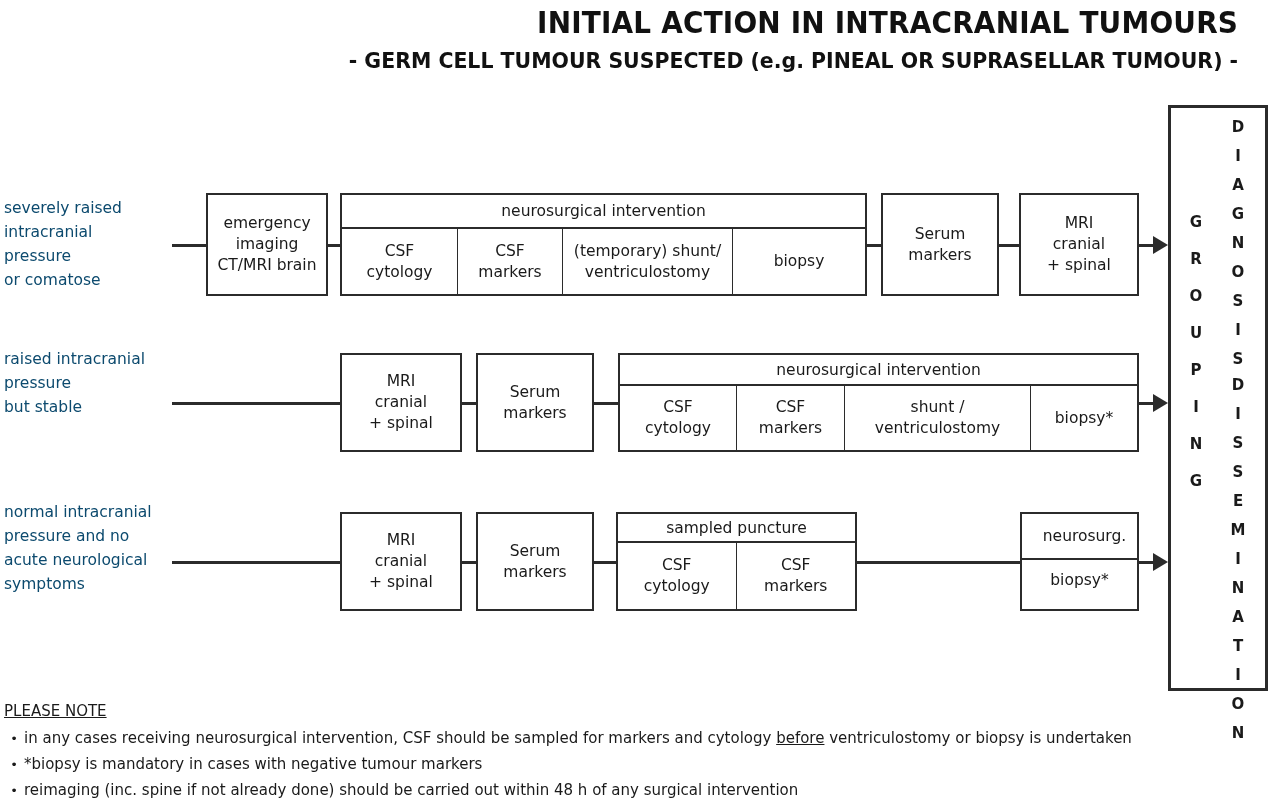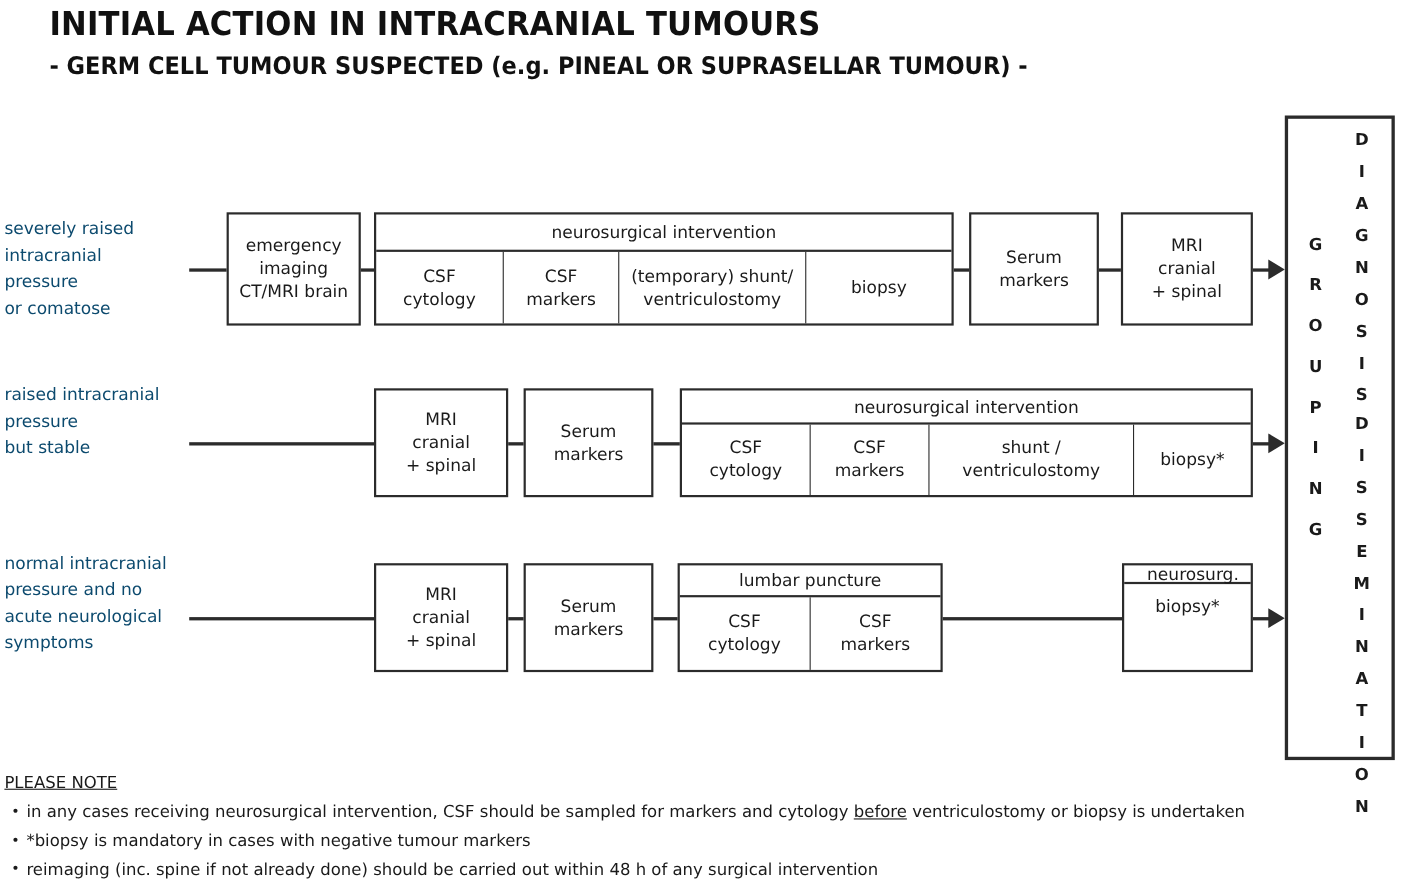--- a/index.html
+++ b/index.html
@@ -17,21 +17,21 @@
   }
   .canvas {
     position: absolute;
     inset: 0;
   }
 
   
   #header {
     position: absolute;
     left: 0; right: 0; top: 4px;
-    text-align: left;
+    text-align: right;
   }
   #title {
     font-size: 30px;
     font-weight: bold;
     letter-spacing: 0.2px;
     line-height: 38px;
     color: #111;
     transform: scaleX(0.93);
   }
   #subtitle {
@@ -265,33 +265,33 @@
 + spinal</div>
 
   <div class="conn" style="left:462px; top:561px; width:16px;"></div>
 
   <div class="box" style="left:476px; top:512px; width:118px; height:99px;">Serum
 markers</div>
 
   <div class="conn" style="left:594px; top:561px; width:26px;"></div>
 
   <div class="group" style="left:616px; top:512px; width:241px; height:99px;">
-    <div class="group-header" style="height:29px;">lumbar puncture</div>
+    <div class="group-header" style="height:29px;">sampled puncture</div>
     <div class="group-cells">
       <div class="cell" style="flex:1 1 50%;">CSF
 cytology</div>
       <div class="cell" style="flex:1 1 50%;">CSF
 markers</div>
     </div>
   </div>
 
   <div class="conn" style="left:857px; top:561px; width:165px;"></div>
 
   <div class="group" style="left:1020px; top:512px; width:119px; height:99px;">
-    <div class="group-header" style="height:17px;padding-left:10px;">neurosurg.</div>
+    <div class="group-header" style="height:46px;padding-left:10px;">neurosurg.</div>
     <div class="group-cells">
       <div class="cell" style="flex:1 1 auto; align-items:flex-start; padding-top:10px;">biopsy*</div>
     </div>
   </div>
 
   <div class="conn" style="left:1139px; top:561px; width:18px;"></div>
   <div class="arrow" style="left:1153px; top:553px;"></div>
 
   <div id="outcome-panel" style="left:1168px; top:105px; width:100px; height:586px;"></div>
 

